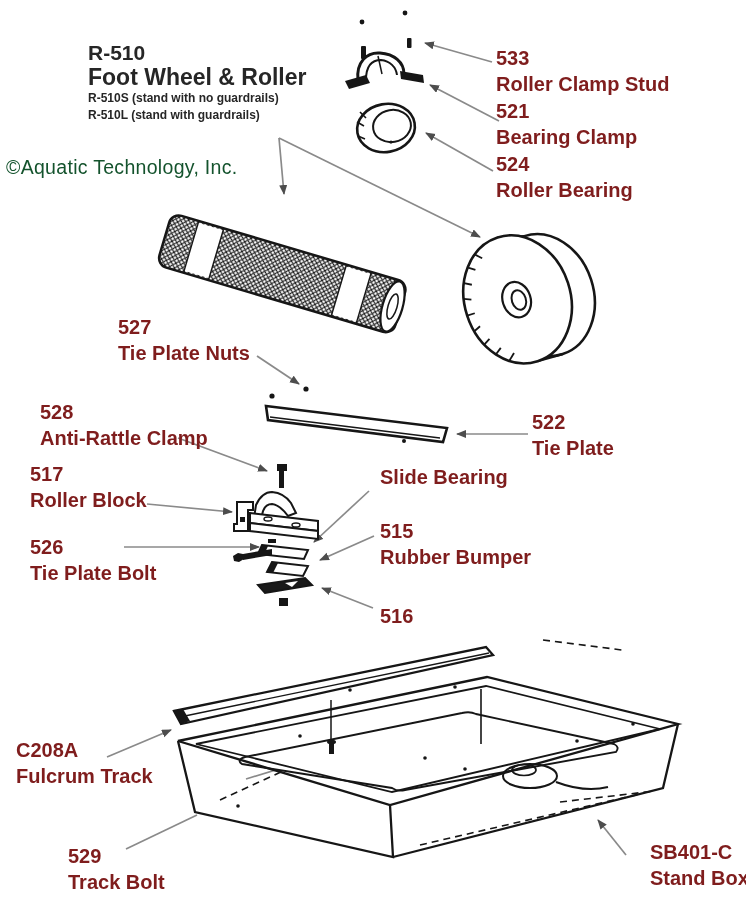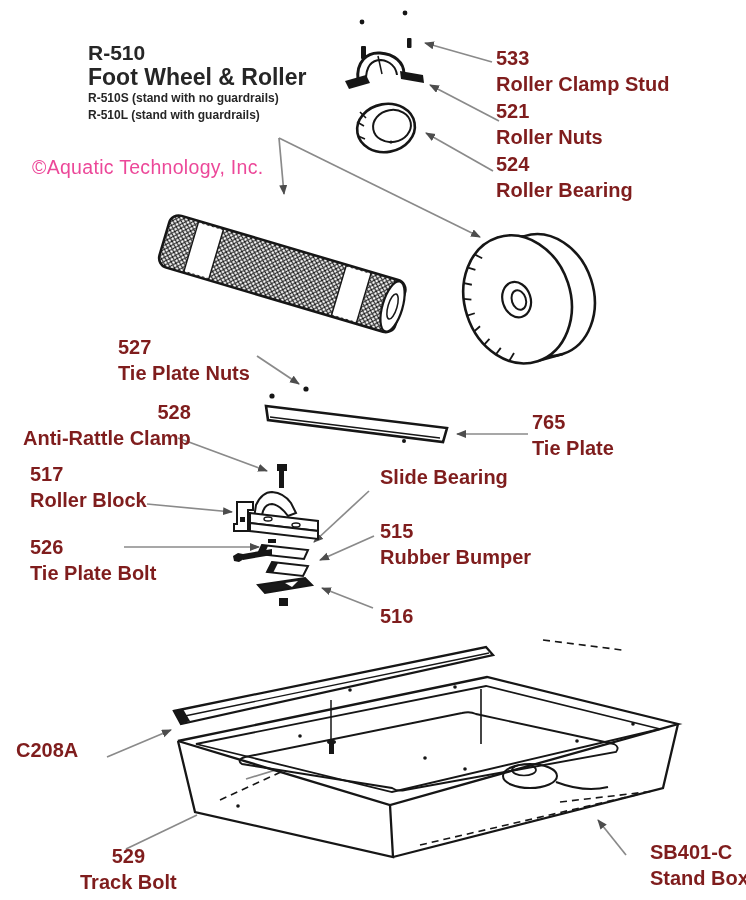--- a/index.html
+++ b/index.html
@@ -5,21 +5,21 @@
   html,body{margin:0;padding:0;background:#ffffff;}
   .canvas{
     position:relative;width:746px;height:900px;background:#ffffff;
     font-family:"Liberation Sans", sans-serif;overflow:hidden;text-decoration:underline;
   }
   .diagram-svg{position:absolute;left:0;top:0;}
   .title-block{position:absolute;left:88px;top:40px;color:#262626;font-weight:bold;}
   .title-block .model{display:block;font-size:21px;line-height:25px;}
   .title-block .prod{display:block;font-size:23px;line-height:25px;}
   .title-block .variant{display:block;font-size:12px;line-height:17px;font-weight:bold;}
-  .watermark{position:absolute;left:32px;top:156px;font-size:19.5px;color:#ec4899;letter-spacing:.3px;}
+  .watermark{position:absolute;left:6px;top:156px;font-size:19.5px;color:#14532d;letter-spacing:.3px;}
   .part-label{position:absolute;color:#7f1d1d;font-weight:bold;font-size:20px;line-height:26px;white-space:nowrap;}
   .part-label span{display:block;}
 </style>
 </head>
 <body>
 
 <div class="canvas">
 
   <svg class="diagram-svg" width="746" height="900" viewBox="0 0 746 900">
     <defs>
@@ -206,36 +206,36 @@
   </div>
 
   <div class="watermark">©Aquatic Technology, Inc.</div>
 
   <div class="part-label" style="left:496px;top:45px;">
     <span>533</span>
     <span>Roller Clamp Stud</span>
   </div>
   <div class="part-label" style="left:496px;top:98px;">
     <span>521</span>
-    <span>Roller Nuts</span>
+    <span>Bearing Clamp</span>
   </div>
   <div class="part-label" style="left:496px;top:151px;">
     <span>524</span>
     <span>Roller Bearing</span>
   </div>
-  <div class="part-label" style="left:118px;top:314px;margin-top:20px;">
+  <div class="part-label" style="left:118px;top:314px;">
     <span>527</span>
     <span>Tie Plate Nuts</span>
   </div>
-  <div class="part-label" style="left:23px;top:399px;text-align:right;">
+  <div class="part-label" style="left:40px;top:399px;">
     <span>528</span>
     <span>Anti-Rattle Clamp</span>
   </div>
   <div class="part-label" style="left:532px;top:409px;">
-    <span>765</span>
+    <span>522</span>
     <span>Tie Plate</span>
   </div>
   <div class="part-label" style="left:30px;top:461px;">
     <span>517</span>
     <span>Roller Block</span>
   </div>
   <div class="part-label" style="left:380px;top:464px;">
     <span>Slide Bearing</span>
   </div>
   <div class="part-label" style="left:30px;top:534px;">
@@ -244,22 +244,23 @@
   </div>
   <div class="part-label" style="left:380px;top:518px;">
     <span>515</span>
     <span>Rubber Bumper</span>
   </div>
   <div class="part-label" style="left:380px;top:603px;">
     <span>516</span>
   </div>
   <div class="part-label" style="left:16px;top:737px;">
     <span>C208A</span>
-  </div>
-  <div class="part-label" style="left:80px;top:843px;text-align:center;">
+    <span>Fulcrum Track</span>
+  </div>
+  <div class="part-label" style="left:68px;top:843px;">
     <span>529</span>
     <span>Track Bolt</span>
   </div>
   <div class="part-label" style="left:650px;top:839px;">
     <span>SB401-C</span>
     <span>Stand Box</span>
   </div>
 
 </div>
 

